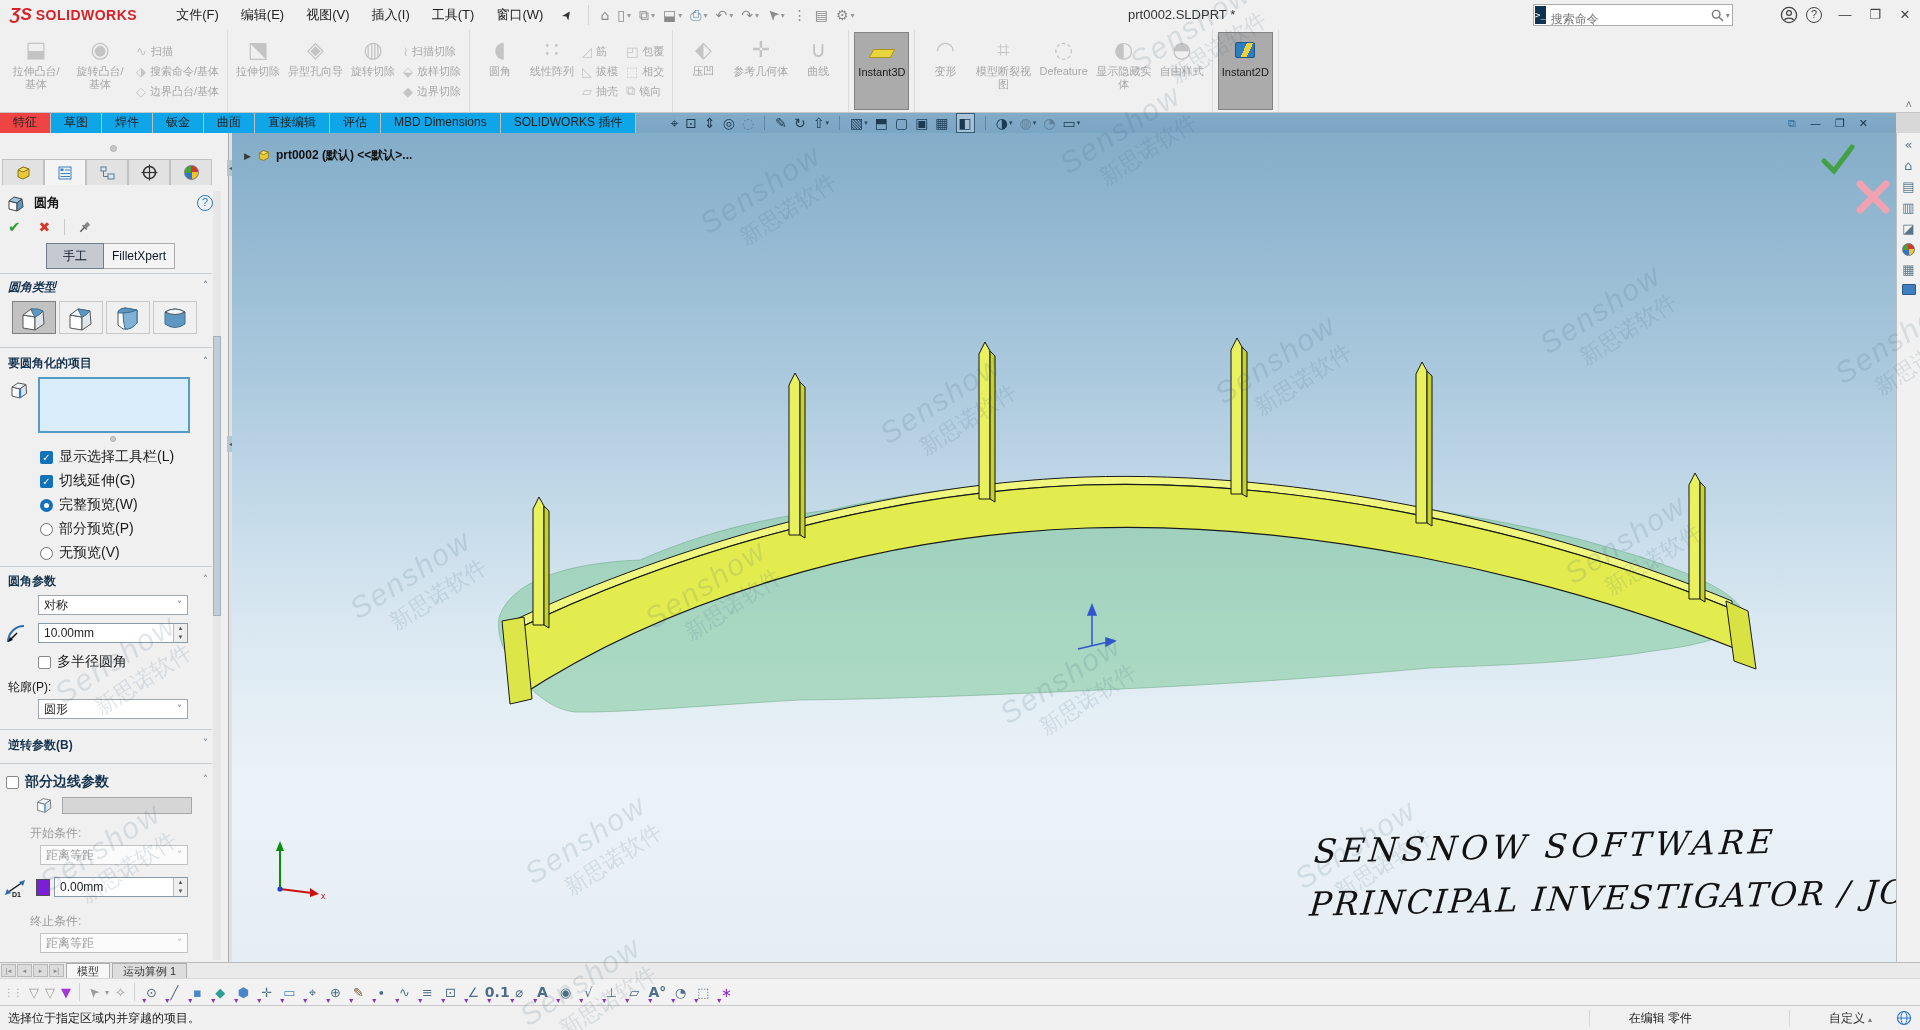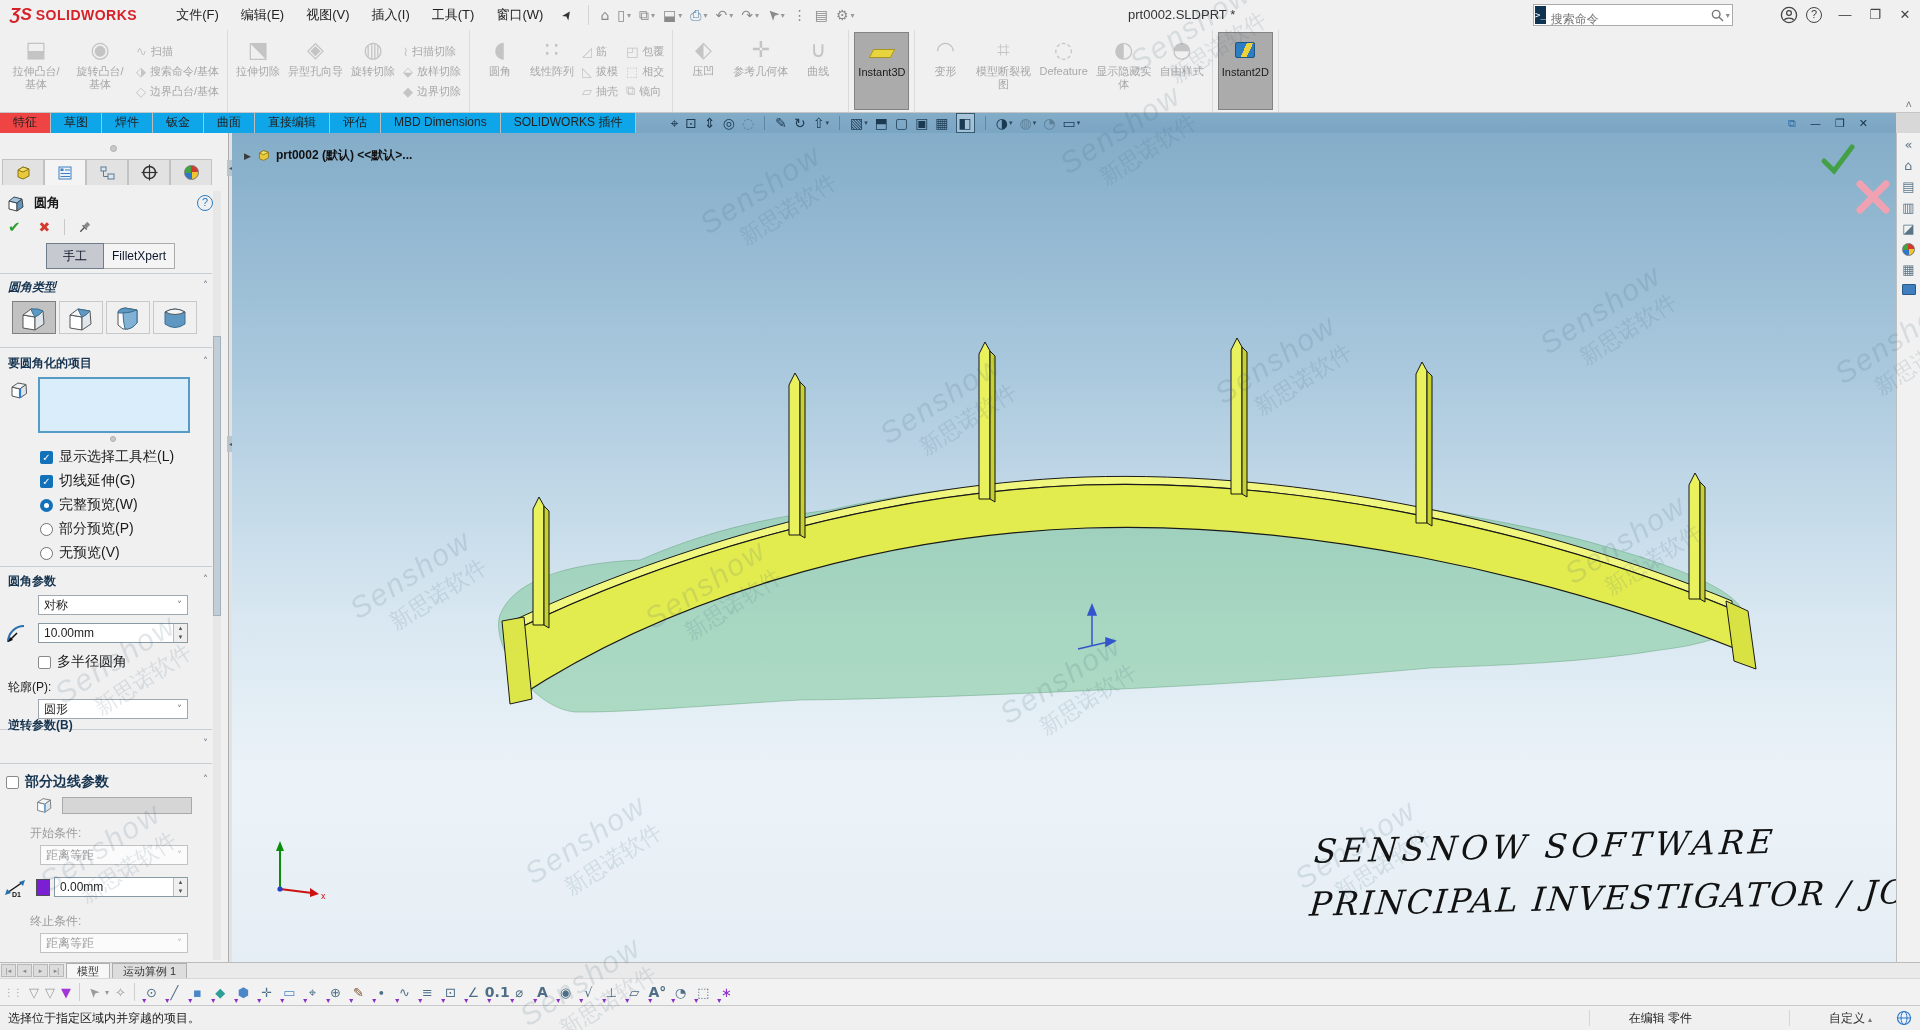--- a/index.html
+++ b/index.html
@@ -637,21 +637,21 @@
     <span class="cb-lbl">多半径圆角</span>
   </div>
 
   <span class="plabel" style="left:8px; top:546px;">轮廓(P):</span>
   <div class="dd" style="left:38px; top:566px; width:150px;">
     <span>圆形</span>
       <span class="chev">˅</span>
   </div>
 
   <div class="pdiv" style="top:596px;"></div>
-  <span class="sec-h" style="top:584px;">逆转参数(B)</span>
+  <span class="sec-h" style="top:604px;">逆转参数(B)</span>
   <span class="sec-ar" style="top:605px;">˅</span>
 
   <div class="pdiv" style="top:630px;"></div>
   <div class="cb-row" style="left:6px; top:640px;">
     <span class="cb-box off"></span>
     <span class="cb-lbl" style="font-weight:bold; color:#16344F;">部分边线参数</span>
   </div>
   <span class="sec-ar" style="top:641px;">˄</span>
 
   <svg class="pm-row-icon" style="left:34px; top:662px;" width="20" height="20" viewBox="0 0 22 22">

